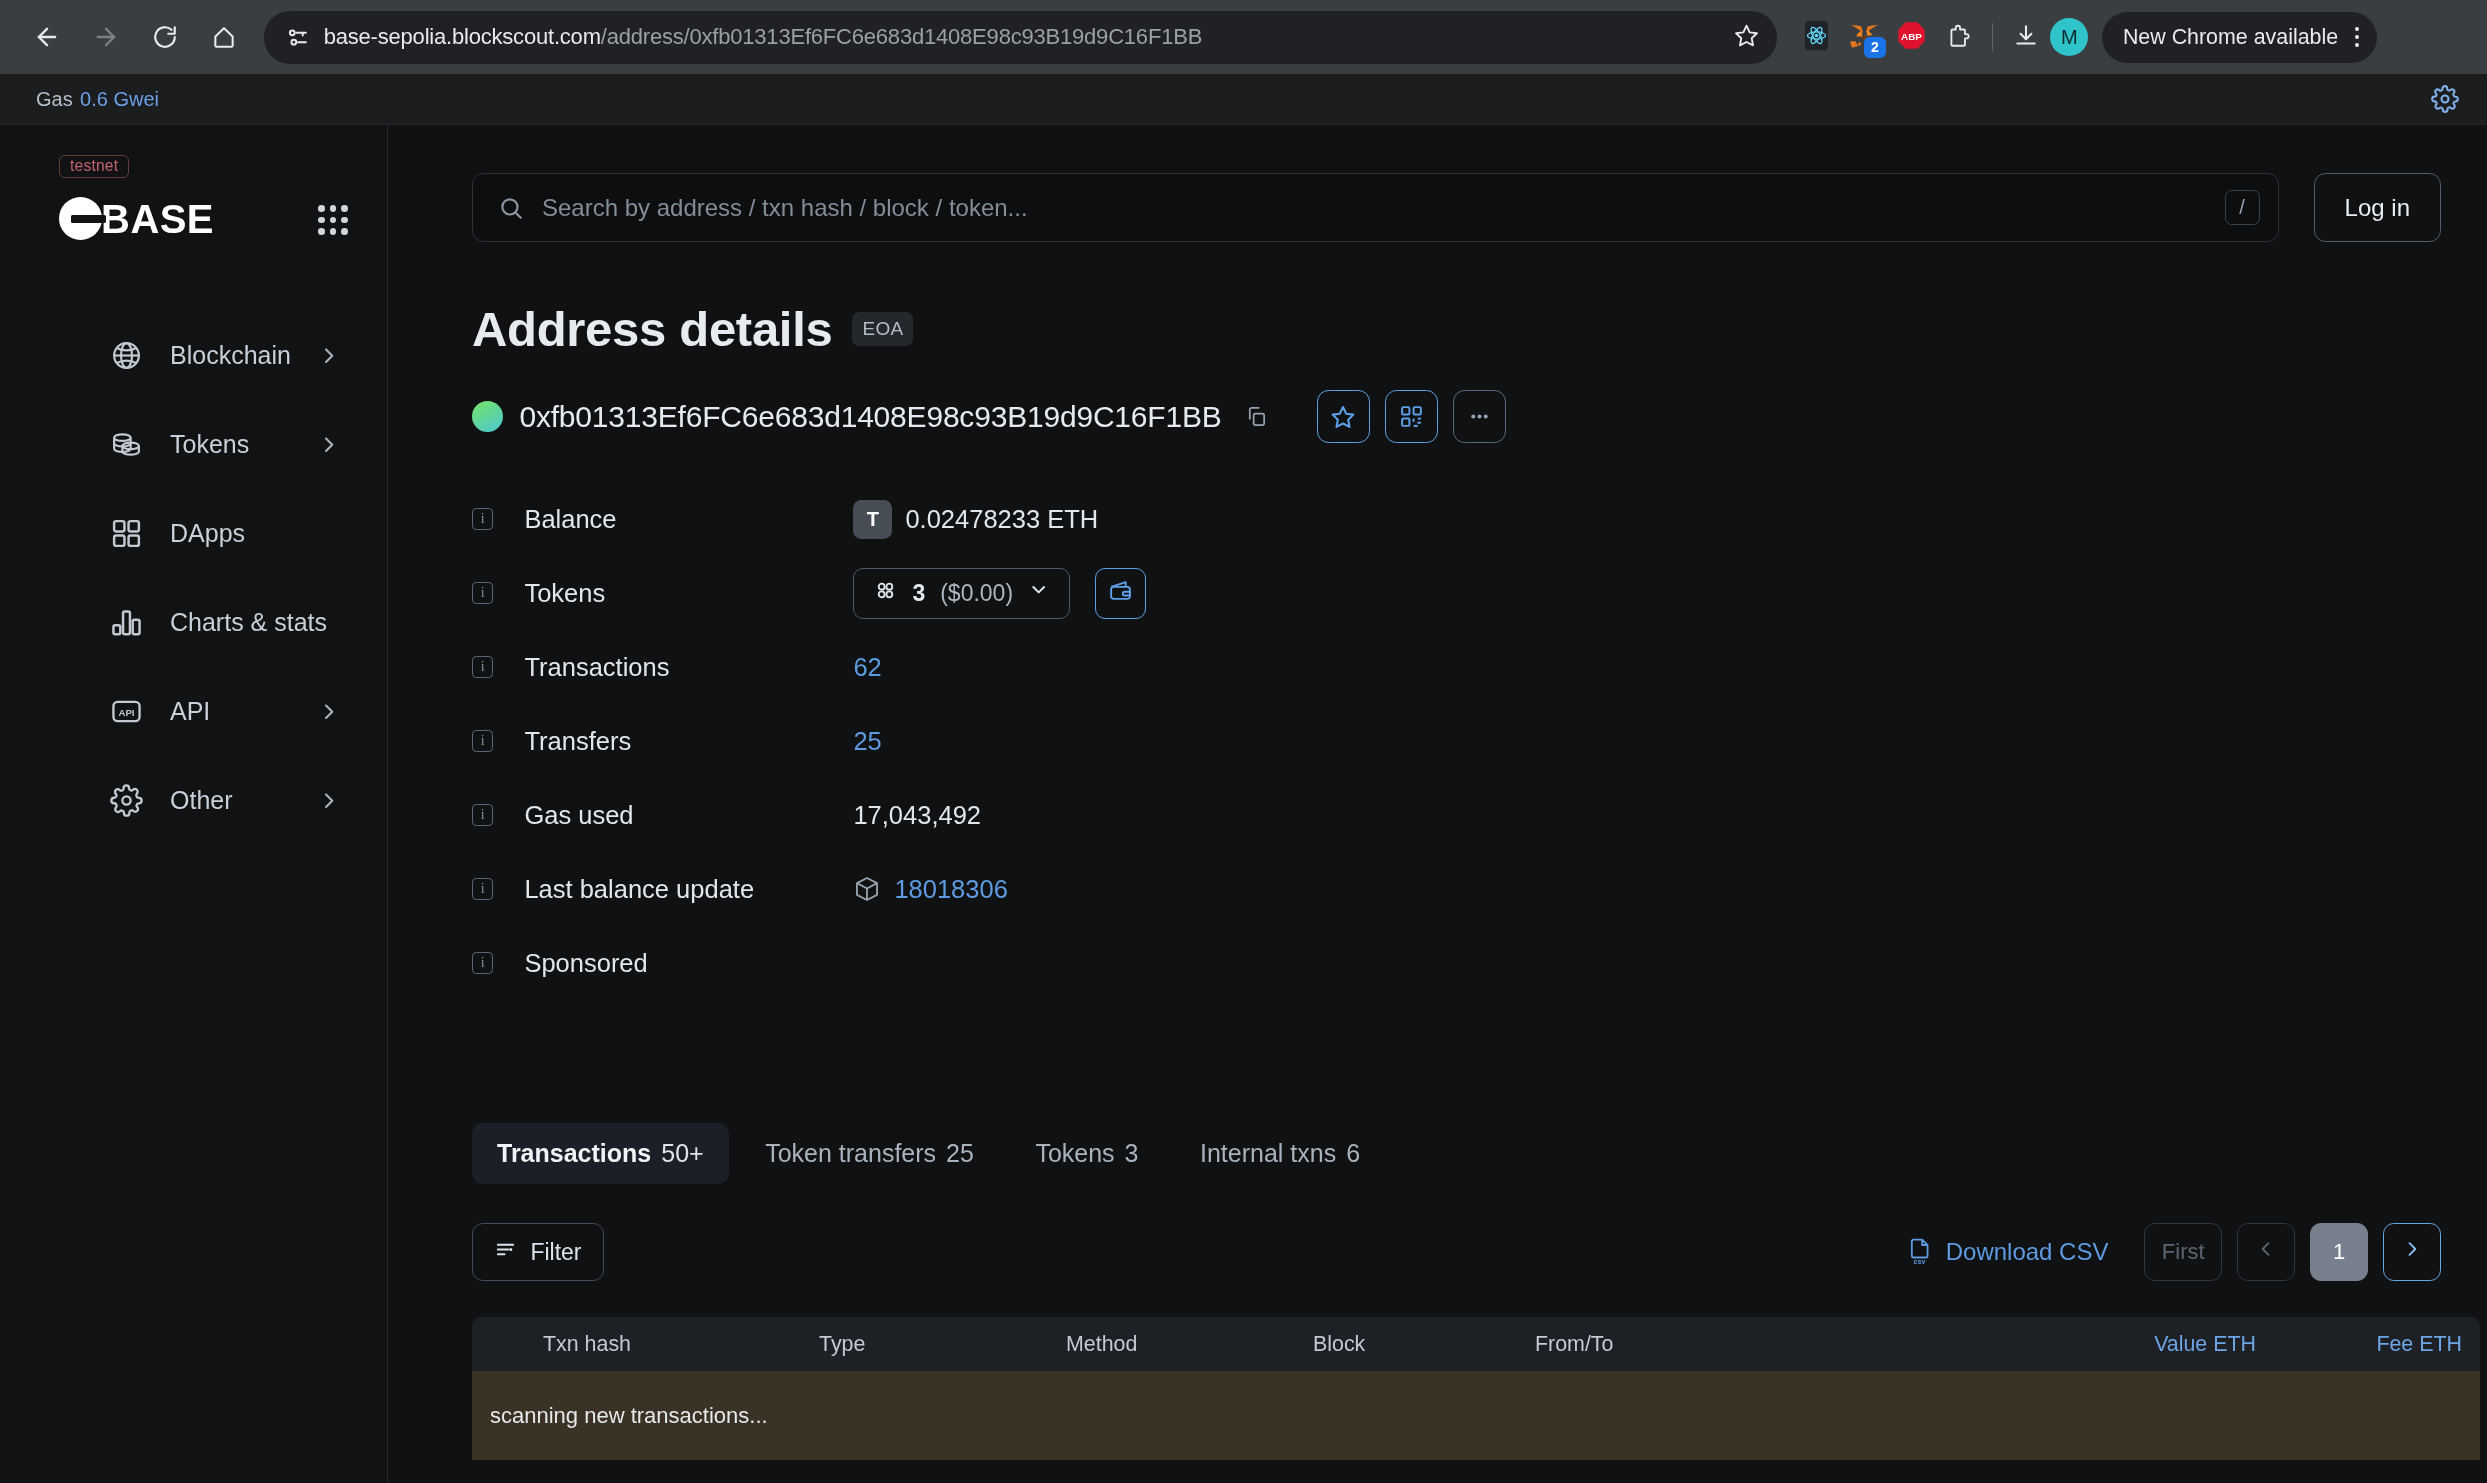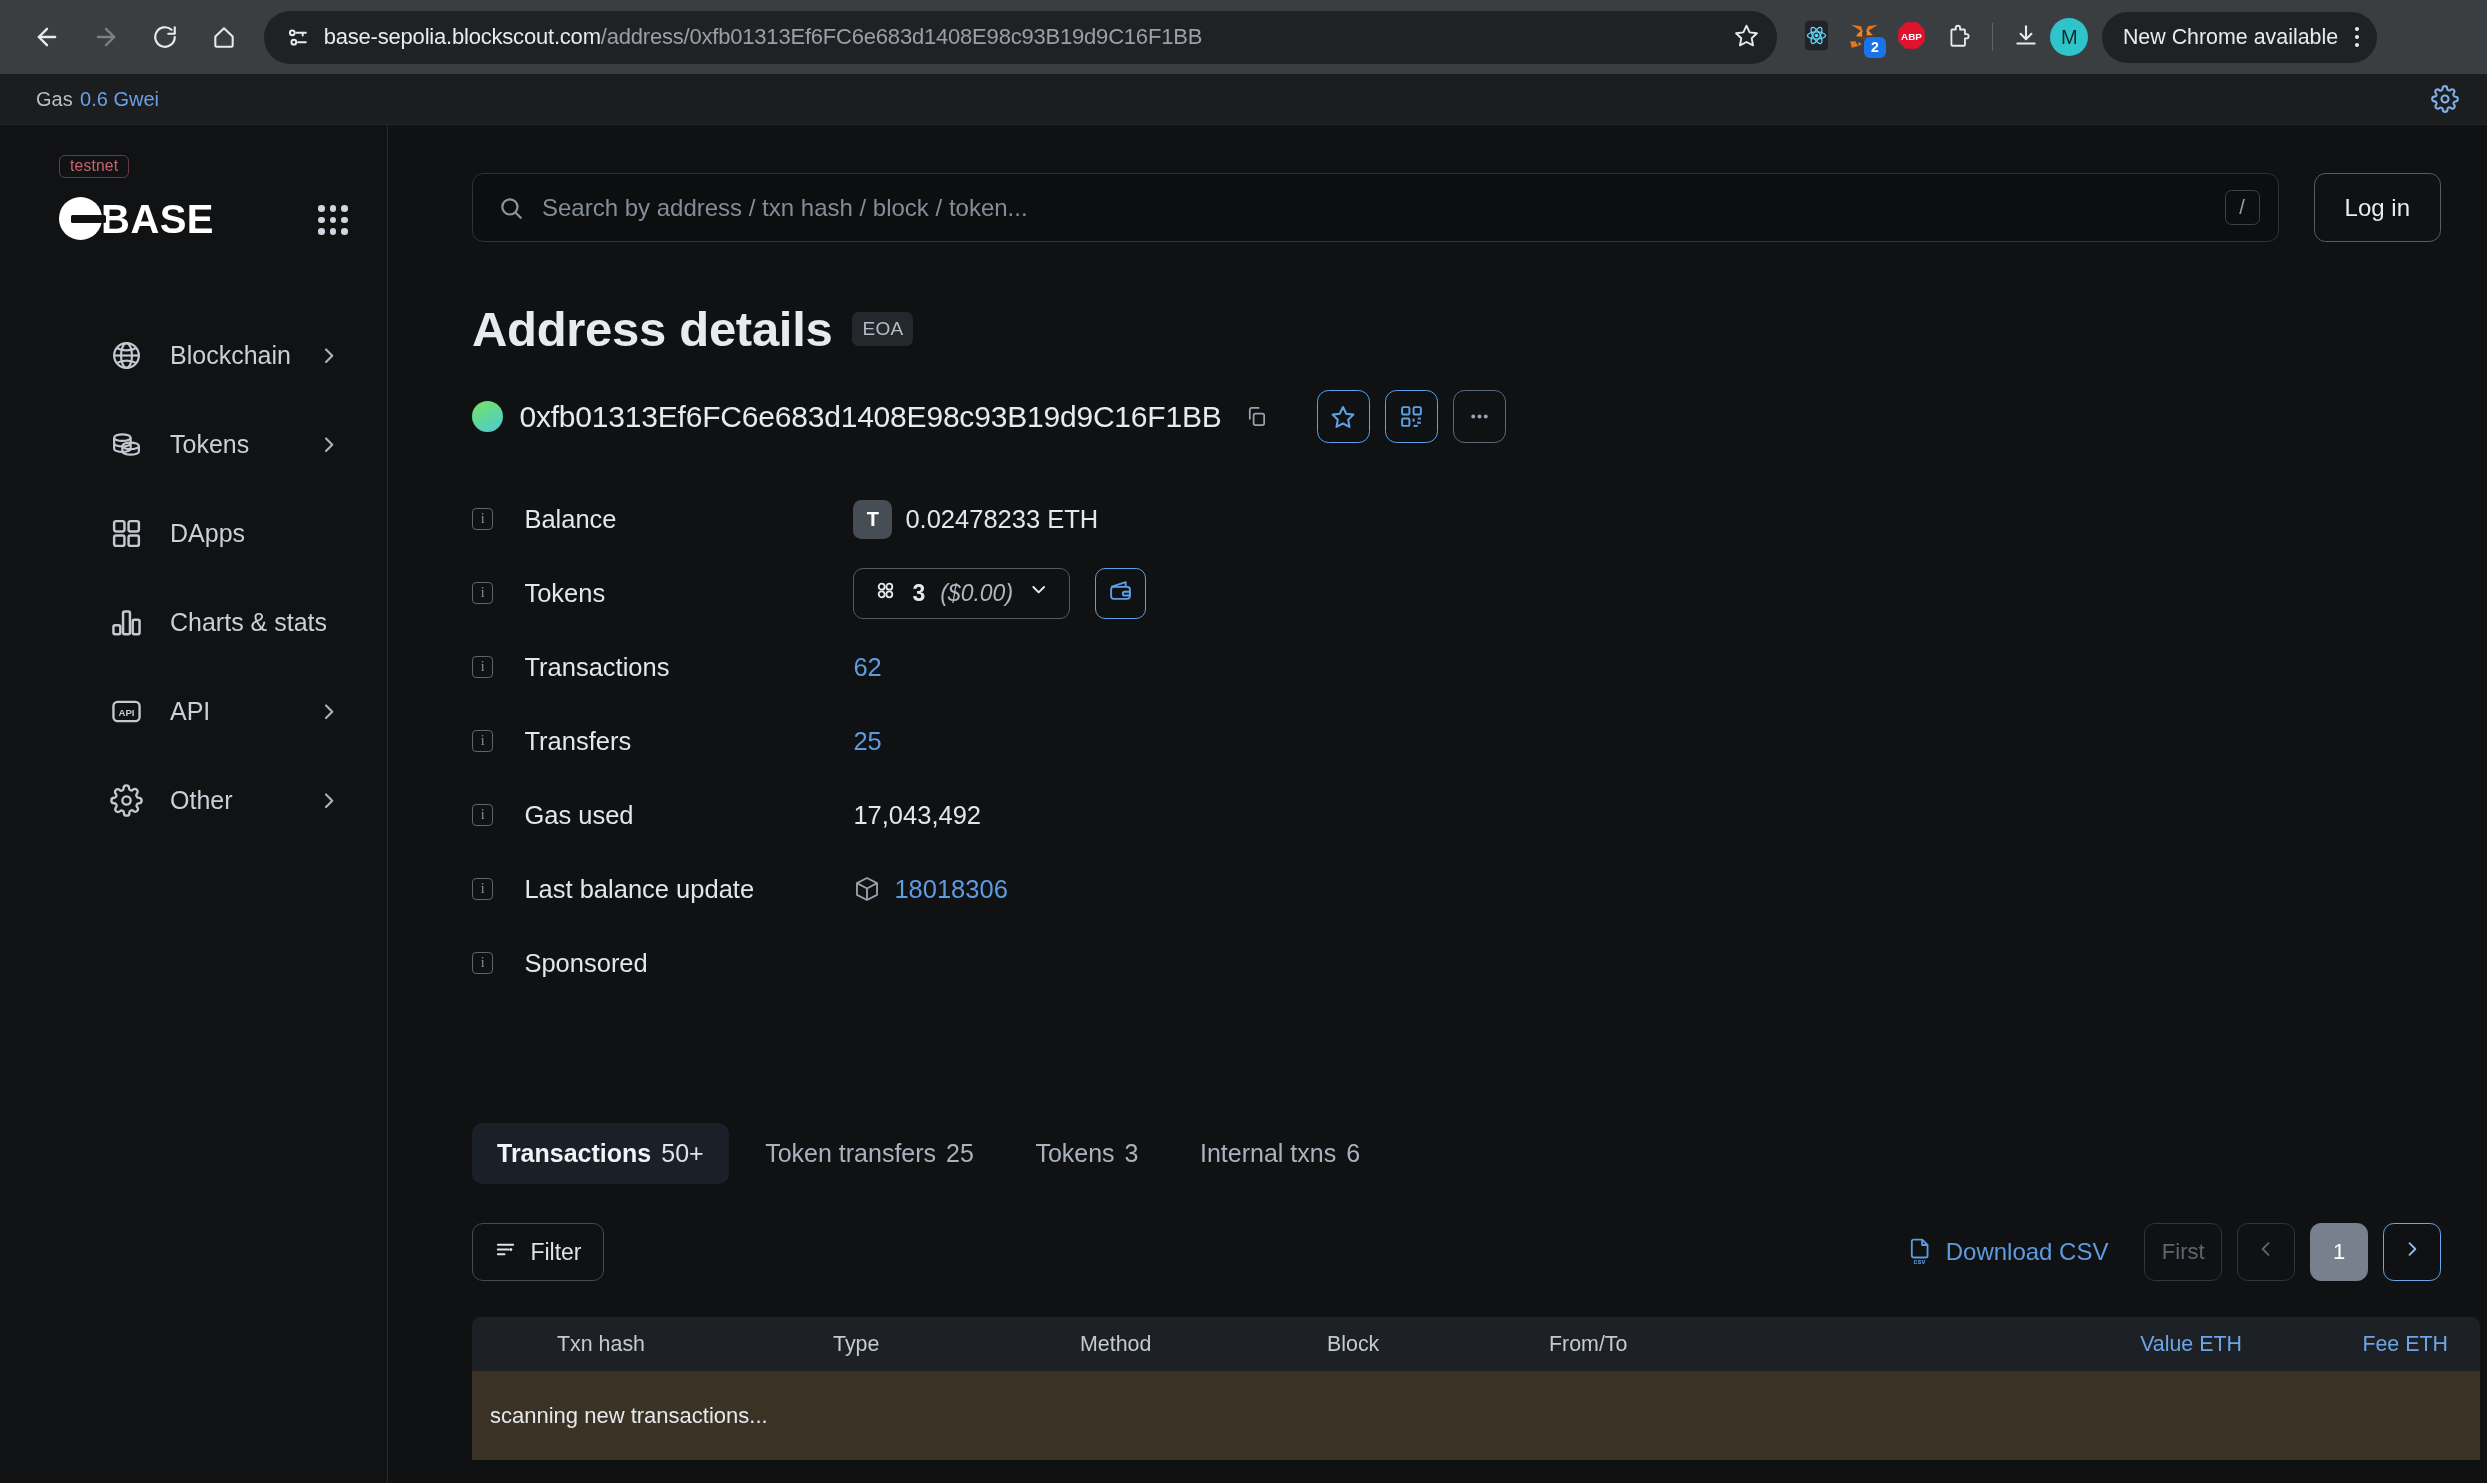--- a/index.html
+++ b/index.html
@@ -211,21 +211,21 @@
     width: 39px; height: 39px; border-radius: 8.2px; background: #474d55;
     color: #fff; font-size: 20px; font-weight: 700;
     display: flex; align-items: center; justify-content: center; flex: 0 0 auto;
   }
   .tokens-select {
     height: 51px; border: 0.8px solid #525a63; border-radius: 10px;
     display: flex; align-items: center; gap: 15px; padding: 0 20px;
     color: #e3e8ed; font-size: 23px;
   }
   .tokens-select .cnt { font-weight: 700; }
-  .tokens-select .usd { color: #aeb6bf; font-style: italic; }
+  .tokens-select .usd { color: #aeb6bf; }
   .wallet-btn {
     width: 51px; height: 51px; border: 0.8px solid #5ea0e8; border-radius: 10px;
     display: flex; align-items: center; justify-content: center;
     color: #5ea0e8; margin-left: 11.5px; flex: 0 0 auto;
   }
   .cube-ico { color: #97a1ab; display: flex; }
 
   
   .tabs { display: flex; align-items: center; gap: 11.5px; margin-top: 123px; }
   .tab {
@@ -254,21 +254,21 @@
     display: flex; align-items: center; justify-content: center;
   }
   .pg.dim { color: #5d656e; border-color: #2f363e; }
   .pg.cur { background: #77808c; border-color: #77808c; color: #fff; font-weight: 500; }
   .pg.next { border-color: #6aa7e8; color: #8cc2f5; }
 
   
   .tbl { margin-top: 36px; width: 2008px; }
   .tbl-head {
     background: #1d2126; display: flex; align-items: center;
-    height: 54px; padding: 0 32px; border-radius: 8.2px 8.2px 0 0;
+    height: 54px; padding: 0 18px; border-radius: 8.2px 8.2px 0 0;
   }
   .th { font-size: 21.4px; color: #c3cad2; }
   .th.lnk { color: #6da5e4; }
   .c-hash  { width: 329px; padding-left: 53px; }
   .c-type  { width: 247px; }
   .c-meth  { width: 247px; }
   .c-block { width: 222px; }
   .c-fromto{ flex: 1 1 auto; }
   .c-val   { width: 214px; text-align: right; }
   .c-fee   { width: 206px; text-align: right; }

